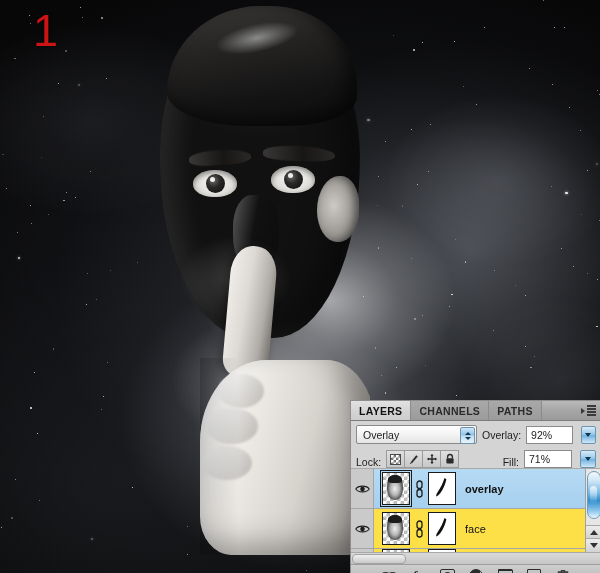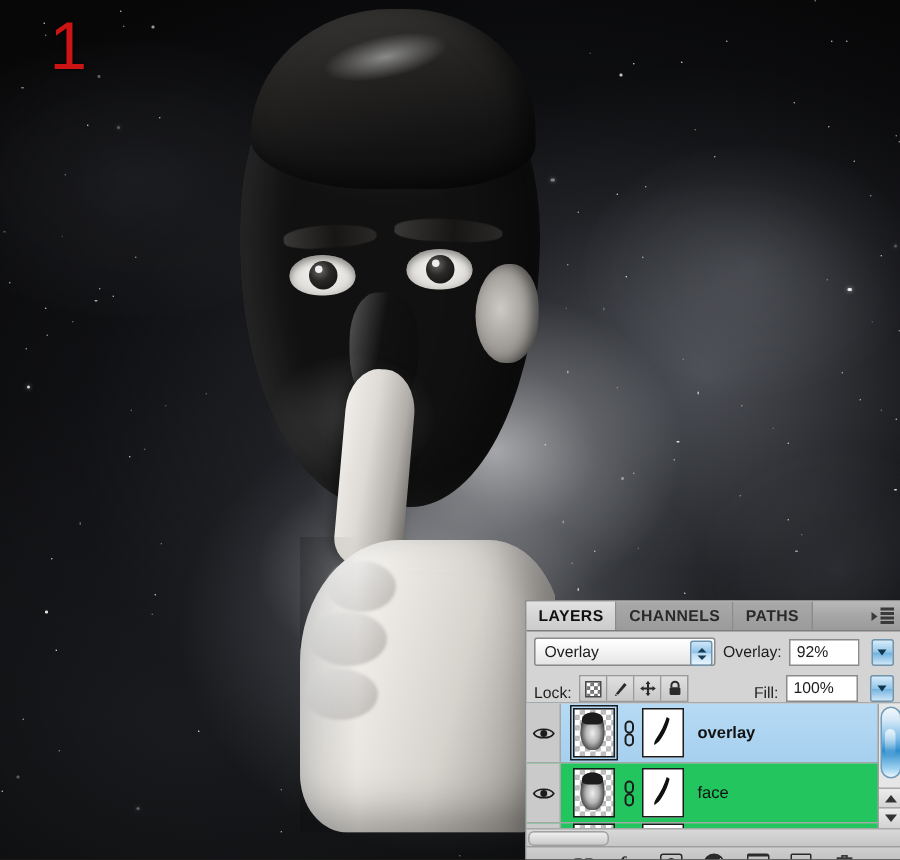--- a/index.html
+++ b/index.html
@@ -140,21 +140,21 @@
     border-right:1px solid #9a9a9a;background:linear-gradient(180deg,#e0e0e0,#c8c8c8);}
   .lockbtn:last-child{border-right:none;}
   .checkerico{width:9px;height:9px;border:1px solid #4a4a4a;
     background:
       linear-gradient(45deg,#6e6e6e 25%,transparent 25%,transparent 75%,#6e6e6e 75%),
       linear-gradient(45deg,#6e6e6e 25%,#fff 25%,#fff 75%,#6e6e6e 75%);
     background-size:5px 5px;background-position:0 0,2.5px 2.5px;}
 
   .layerlist{position:relative;height:83px;background:#d0d0d0;overflow:hidden;}
   .layer{display:flex;align-items:center;height:39px;border-bottom:1px solid #a6a6a6;
-    background:#22c55e;}
+    background:#fde047;}
   .layer.sel{background:linear-gradient(180deg,#b6daf4 0%,#a6d0ef 100%);}
   .eyecell{width:22px;height:39px;display:flex;align-items:center;justify-content:center;
     border-right:1px solid #a6a6a6;background:#cacaca;}
   .layer.sel .eyecell{background:#cacaca;}
   .eyeico{width:16px;height:11px;display:flex;align-items:center;justify-content:center;}
   .thumb{width:26px;height:31px;margin-left:8px;border:1.5px solid #1b1b1b;
     background:
       linear-gradient(45deg,#b9b9b9 25%,transparent 25%,transparent 75%,#b9b9b9 75%),
       linear-gradient(45deg,#b9b9b9 25%,#fff 25%,#fff 75%,#b9b9b9 75%);
     background-size:7px 7px;background-position:0 0,3.5px 3.5px;position:relative;overflow:hidden;}
@@ -423,21 +423,21 @@
         </div>
         <div class="lockbtn">
           <svg width="12" height="12" viewBox="0 0 12 12">
             <path d="M3.6 5.4 V3.9 a2.4 2.4 0 0 1 4.8 0 V5.4" fill="none" stroke="#2b2b2b" stroke-width="1.3"></path>
             <rect x="2.4" y="5.2" width="7.2" height="5.2" rx="1" fill="#2b2b2b"></rect>
           </svg>
         </div>
       </div>
       <span class="lbl" style="margin-left:auto;">Fill:</span>
       <div class="numfield">
-        <span>100%</span>
+        <span>71%</span>
       </div>
       <div class="dropbtn">
           <i></i>
         </div>
     </div>
 
     <div class="layerlist">
 
       <div class="layer sel">
         <div class="eyecell">

